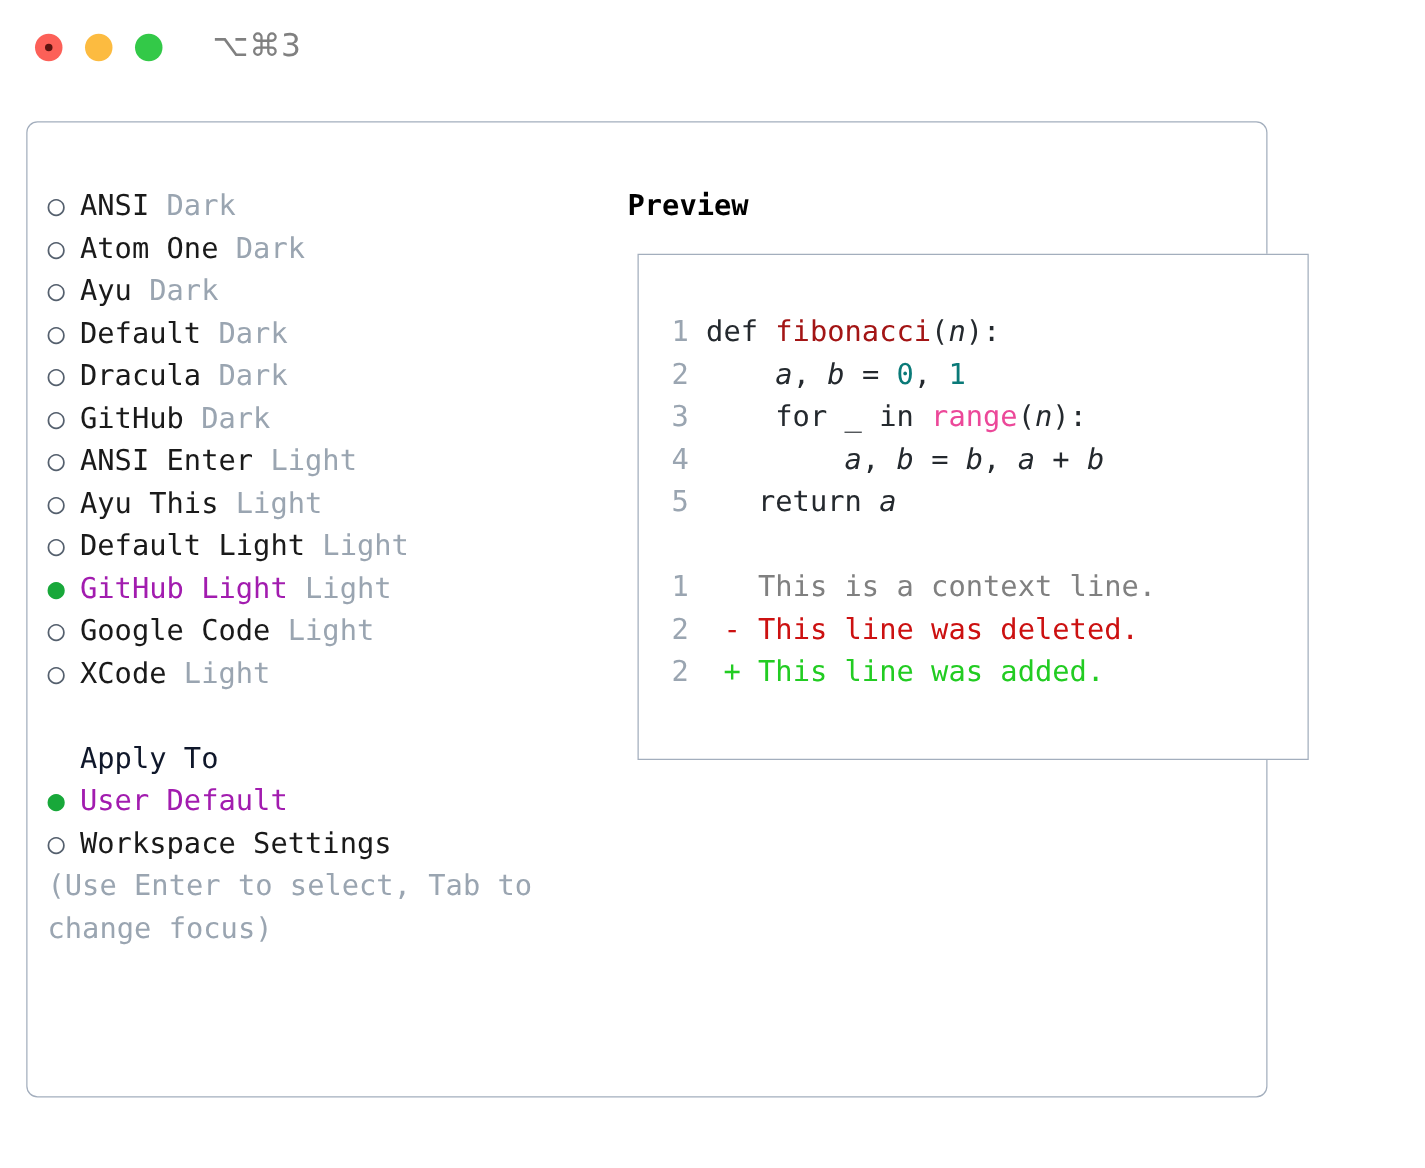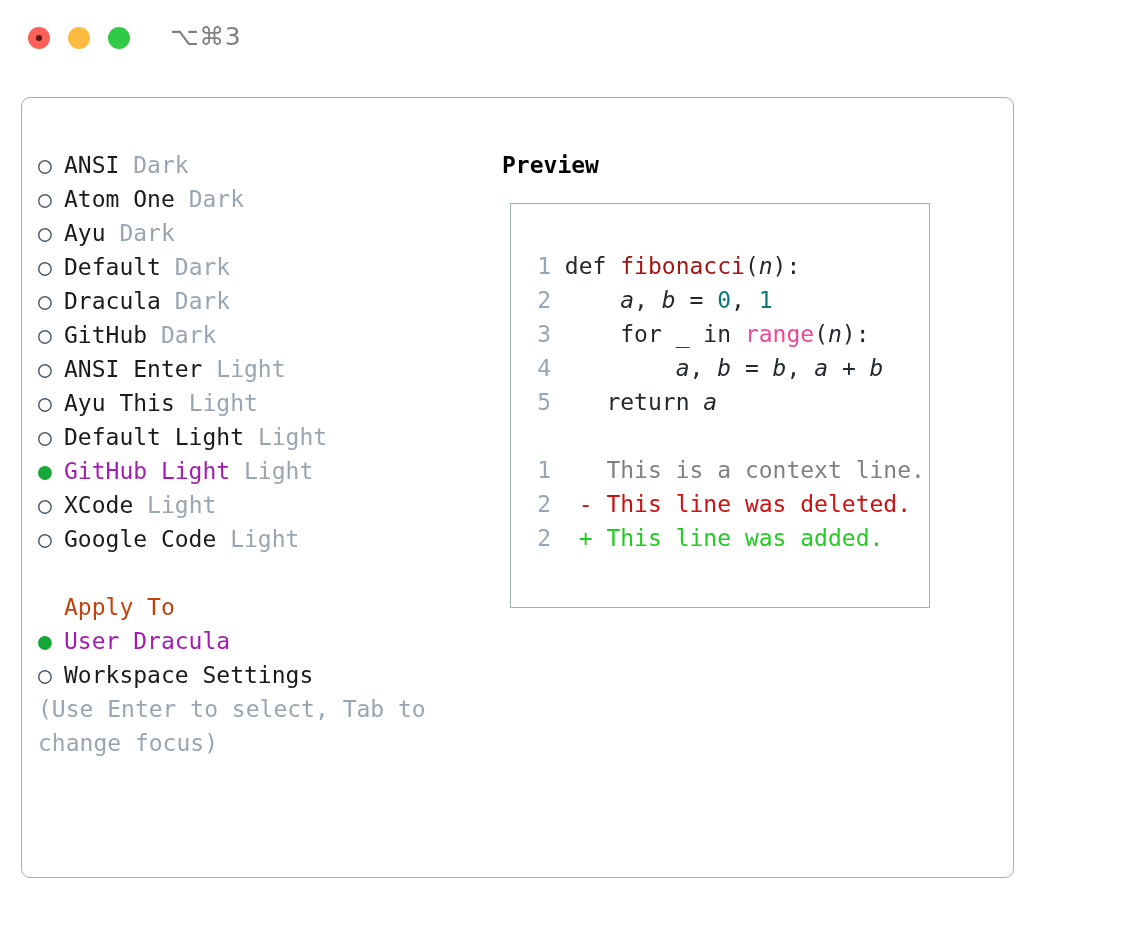--- a/index.html
+++ b/index.html
@@ -98,21 +98,21 @@
   .tag {
     color: #9aa5b1;
     text-align: right;
   }
   .name-sel { color: #a21caf; }
   .section-head {
     height: 34px;
     line-height: 34px;
     font-size: 23px;
     white-space: pre;
-    color: #c2410c;
+    color: #0f172a;
     padding-left: 26px;
   }
   #gap-apply { height: 34px; }
   #hint {
     font-size: 23px;
     line-height: 34px;
     color: #9aa5b1;
     width: 400px;
   }
 
@@ -123,21 +123,21 @@
     top: 50px;
     font-size: 23px;
     font-weight: bold;
     color: #000000;
     line-height: 34px;
   }
   #preview-box {
     position: absolute;
     left: 488px;
     top: 105px;
-    width: 420px;
+    width: 537px;
     height: 405px;
     border: 1.5px solid #a3aebd;
     background: #ffffff;
     box-sizing: border-box;
   }
   #code {
     position: absolute;
     left: 14px;
     top: 45px;
     font-size: 23px;
@@ -181,29 +181,29 @@
           <div class="row"><span class="bullet">○</span><span>ANSI </span><span class="tag">Dark</span></div>
           <div class="row"><span class="bullet">○</span><span>Atom One </span><span class="tag">Dark</span></div>
           <div class="row"><span class="bullet">○</span><span>Ayu </span><span class="tag">Dark</span></div>
           <div class="row"><span class="bullet">○</span><span>Default </span><span class="tag">Dark</span></div>
           <div class="row"><span class="bullet">○</span><span>Dracula </span><span class="tag">Dark</span></div>
           <div class="row"><span class="bullet">○</span><span>GitHub </span><span class="tag">Dark</span></div>
           <div class="row"><span class="bullet">○</span><span>ANSI Enter </span><span class="tag">Light</span></div>
           <div class="row"><span class="bullet">○</span><span>Ayu This </span><span class="tag">Light</span></div>
           <div class="row"><span class="bullet">○</span><span>Default Light </span><span class="tag">Light</span></div>
           <div class="row"><span class="bullet sel">●</span><span class="name-sel">GitHub Light </span><span class="tag">Light</span></div>
+          <div class="row"><span class="bullet">○</span><span>Google Code </span><span class="tag">Light</span></div>
           <div class="row"><span class="bullet">○</span><span>XCode </span><span class="tag">Light</span></div>
-          <div class="row"><span class="bullet">○</span><span>Google Code </span><span class="tag">Light</span></div>
         </div>
 
       <div id="gap-apply"></div>
 
       <div class="section-head">Apply To</div>
       <div id="apply-items">
-          <div class="row"><span class="bullet sel">●</span><span class="name-sel">User Dracula</span></div>
+          <div class="row"><span class="bullet sel">●</span><span class="name-sel">User Default</span></div>
           <div class="row"><span class="bullet">○</span><span>Workspace Settings</span></div>
         </div>
 
       <div id="hint">(Use Enter to select, Tab to change focus)</div>
     </div>
 
     <div id="preview-title">Preview</div>
 
     <div id="preview-box">
       <div id="code"><div><span class="ln">1</span> <span class="tok-def">def </span><span class="tok-fn">fibonacci</span><span class="tok-plain">(</span><span class="tok-var">n</span><span class="tok-plain">):</span></div><div><span class="ln">2</span> <span class="tok-plain">    </span><span class="tok-var">a</span><span class="tok-plain">, </span><span class="tok-var">b</span><span class="tok-plain"> = </span><span class="tok-num">0</span><span class="tok-plain">, </span><span class="tok-num">1</span></div><div><span class="ln">3</span> <span class="tok-kw">    for _ in </span><span class="tok-call">range</span><span class="tok-plain">(</span><span class="tok-var">n</span><span class="tok-plain">):</span></div><div><span class="ln">4</span> <span class="tok-plain">        </span><span class="tok-var">a</span><span class="tok-plain">, </span><span class="tok-var">b</span><span class="tok-plain"> = </span><span class="tok-var">b</span><span class="tok-plain">, </span><span class="tok-var">a</span><span class="tok-plain"> + </span><span class="tok-var">b</span></div><div><span class="ln">5</span> <span class="tok-kw">   return </span><span class="tok-var">a</span></div><div class="blank-line"></div><div><span class="ln">1</span>  <span class="diff-ctx"> </span><span class="diff-ctx"> This is a context line.</span></div><div><span class="ln">2</span>  <span class="diff-del">-</span><span class="diff-del"> This line was deleted.</span></div><div><span class="ln">2</span>  <span class="diff-add">+</span><span class="diff-add"> This line was added.</span></div></div>

